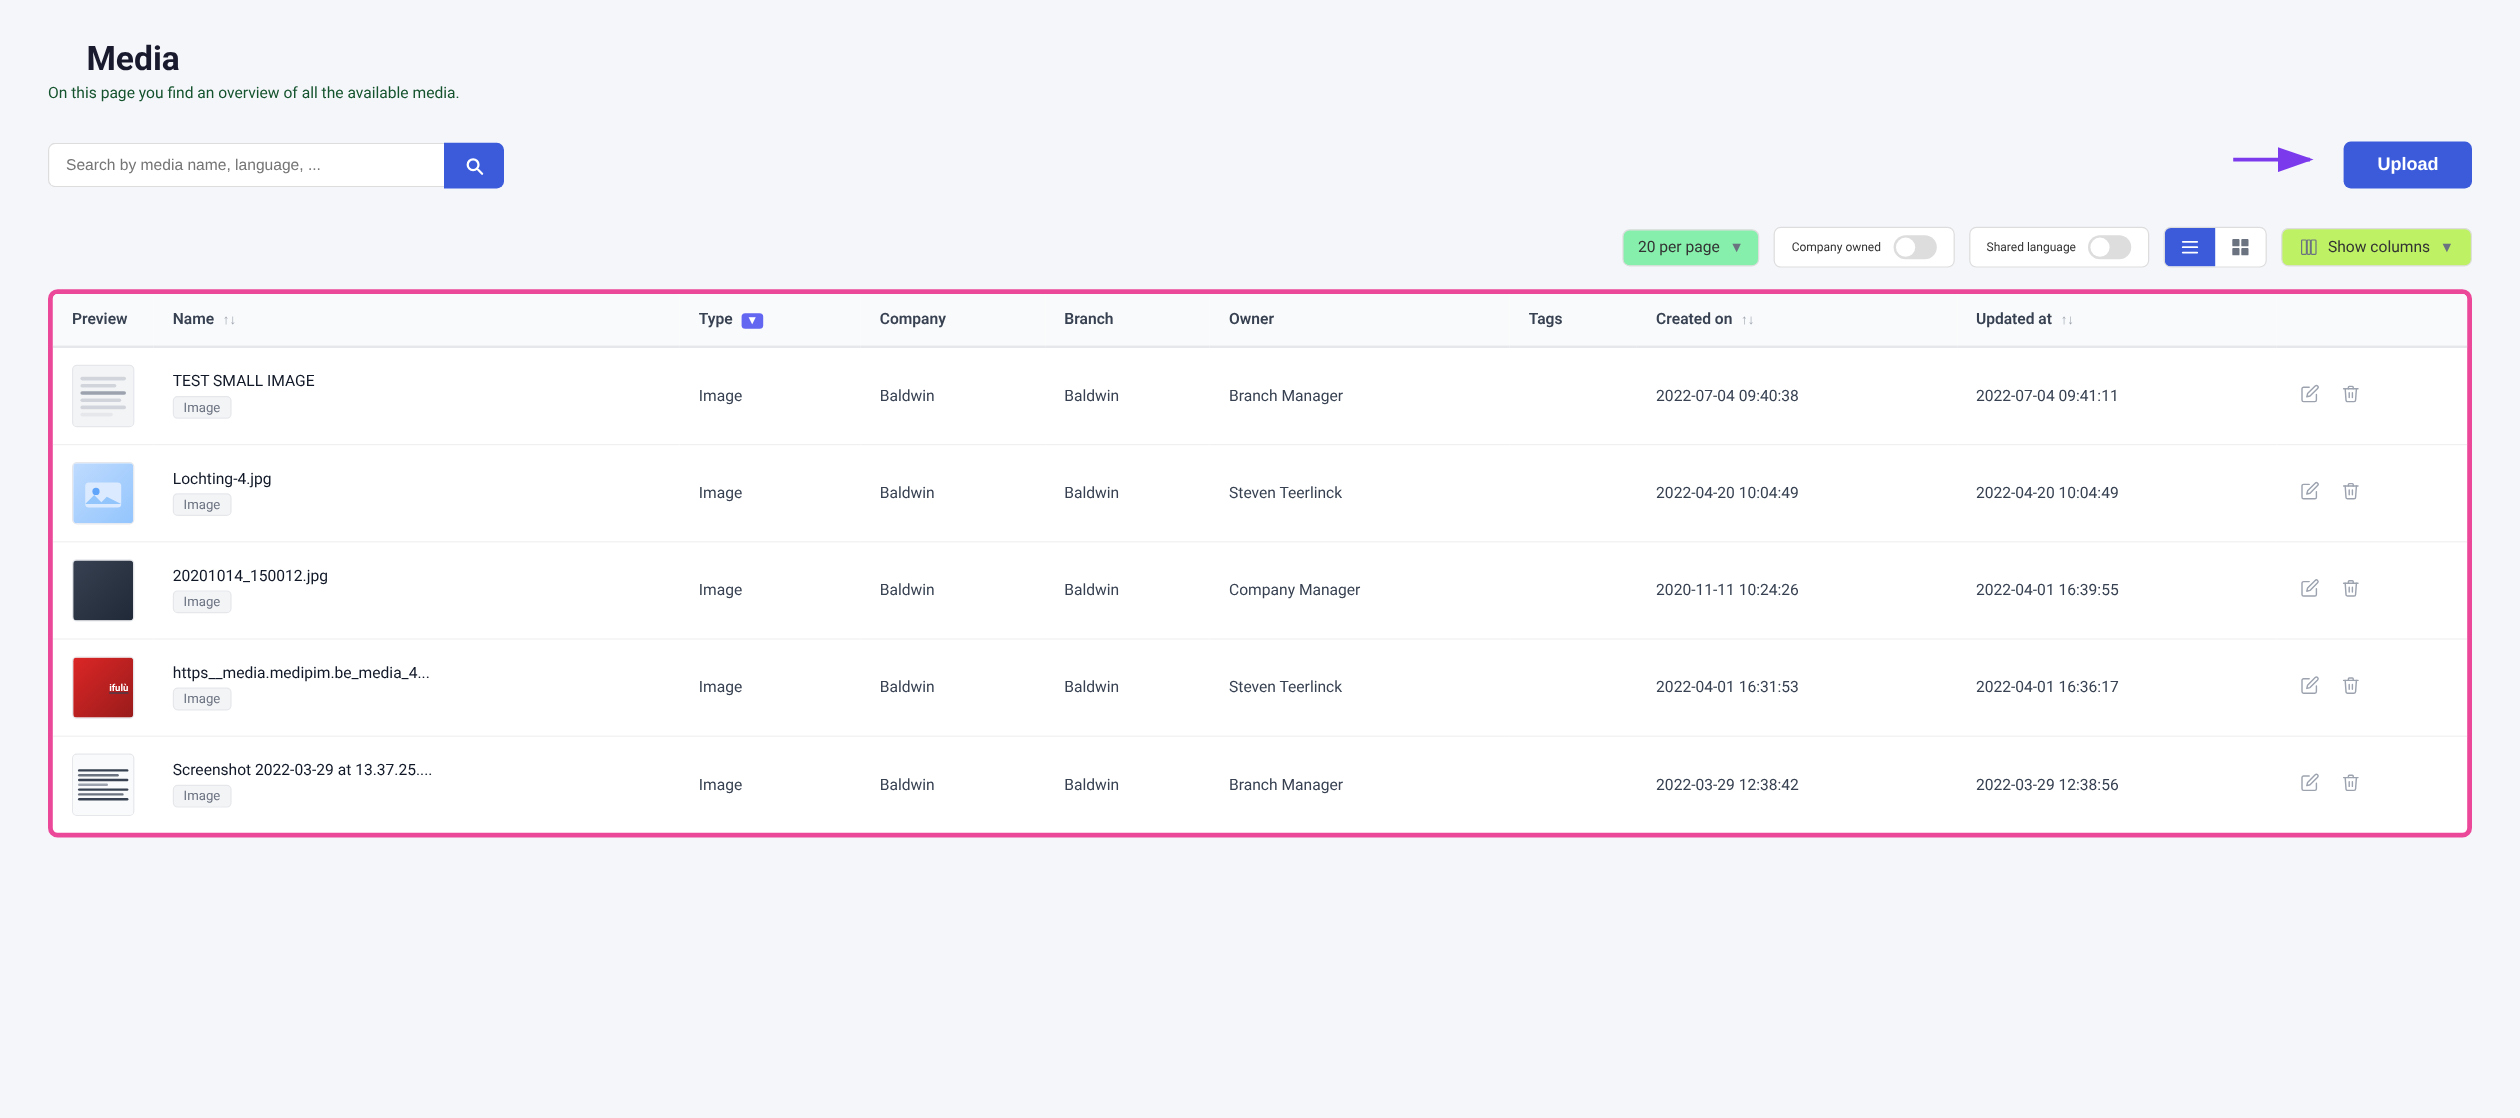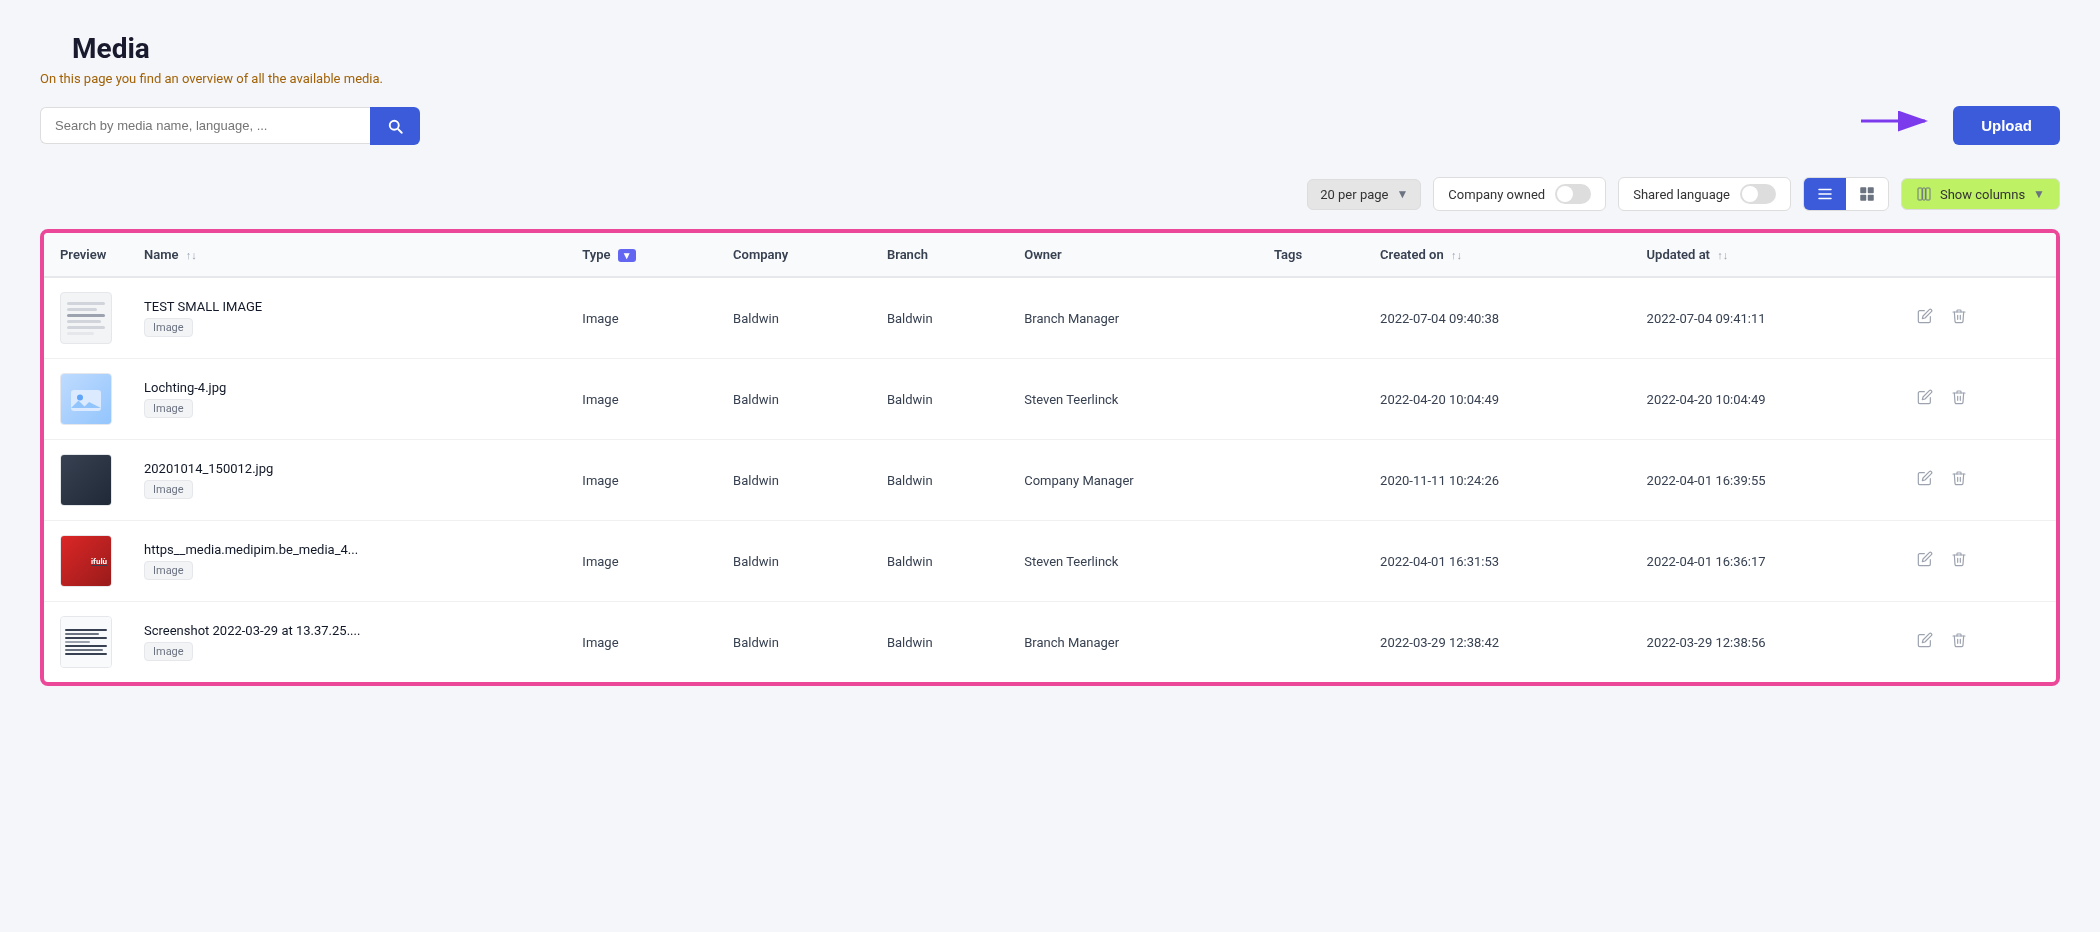--- a/index.html
+++ b/index.html
@@ -14,23 +14,23 @@
       max-width: 2100px;
     }
     .page-title {
       font-size: 28px;
       font-weight: 700;
       color: #1a1a2e;
       margin-bottom: 6px;
       margin-left: 32px;
     }
     .page-subtitle {
-      color: #a16207;
-      font-size: 13px;
-      margin-bottom: 20px;
+      color: #14532d;
+      font-size: 13px;
+      margin-bottom: 32px;
     }
     .top-bar {
       display: flex;
       align-items: center;
       justify-content: space-between;
       margin-bottom: 32px;
     }
     .search-container {
       display: flex;
       align-items: center;
@@ -86,35 +86,35 @@
       align-items: center;
       justify-content: flex-end;
       gap: 12px;
       margin-bottom: 18px;
     }
     .per-page-select {
       display: flex;
       align-items: center;
       border: 1px solid #ddd;
       border-radius: 6px;
-      background: #e5e5e5;
+      background: #86efac;
       padding: 7px 12px;
       font-size: 13px;
       gap: 8px;
       cursor: pointer;
     }
     .toggle-group {
       display: flex;
       align-items: center;
       border: 1px solid #ddd;
       border-radius: 6px;
       background: #fff;
       padding: 6px 14px;
       gap: 10px;
-      font-size: 13px;
+      font-size: 10px;
     }
     .toggle-switch {
       width: 36px;
       height: 20px;
       background: #ddd;
       border-radius: 10px;
       position: relative;
       cursor: pointer;
       flex-shrink: 0;
     }

